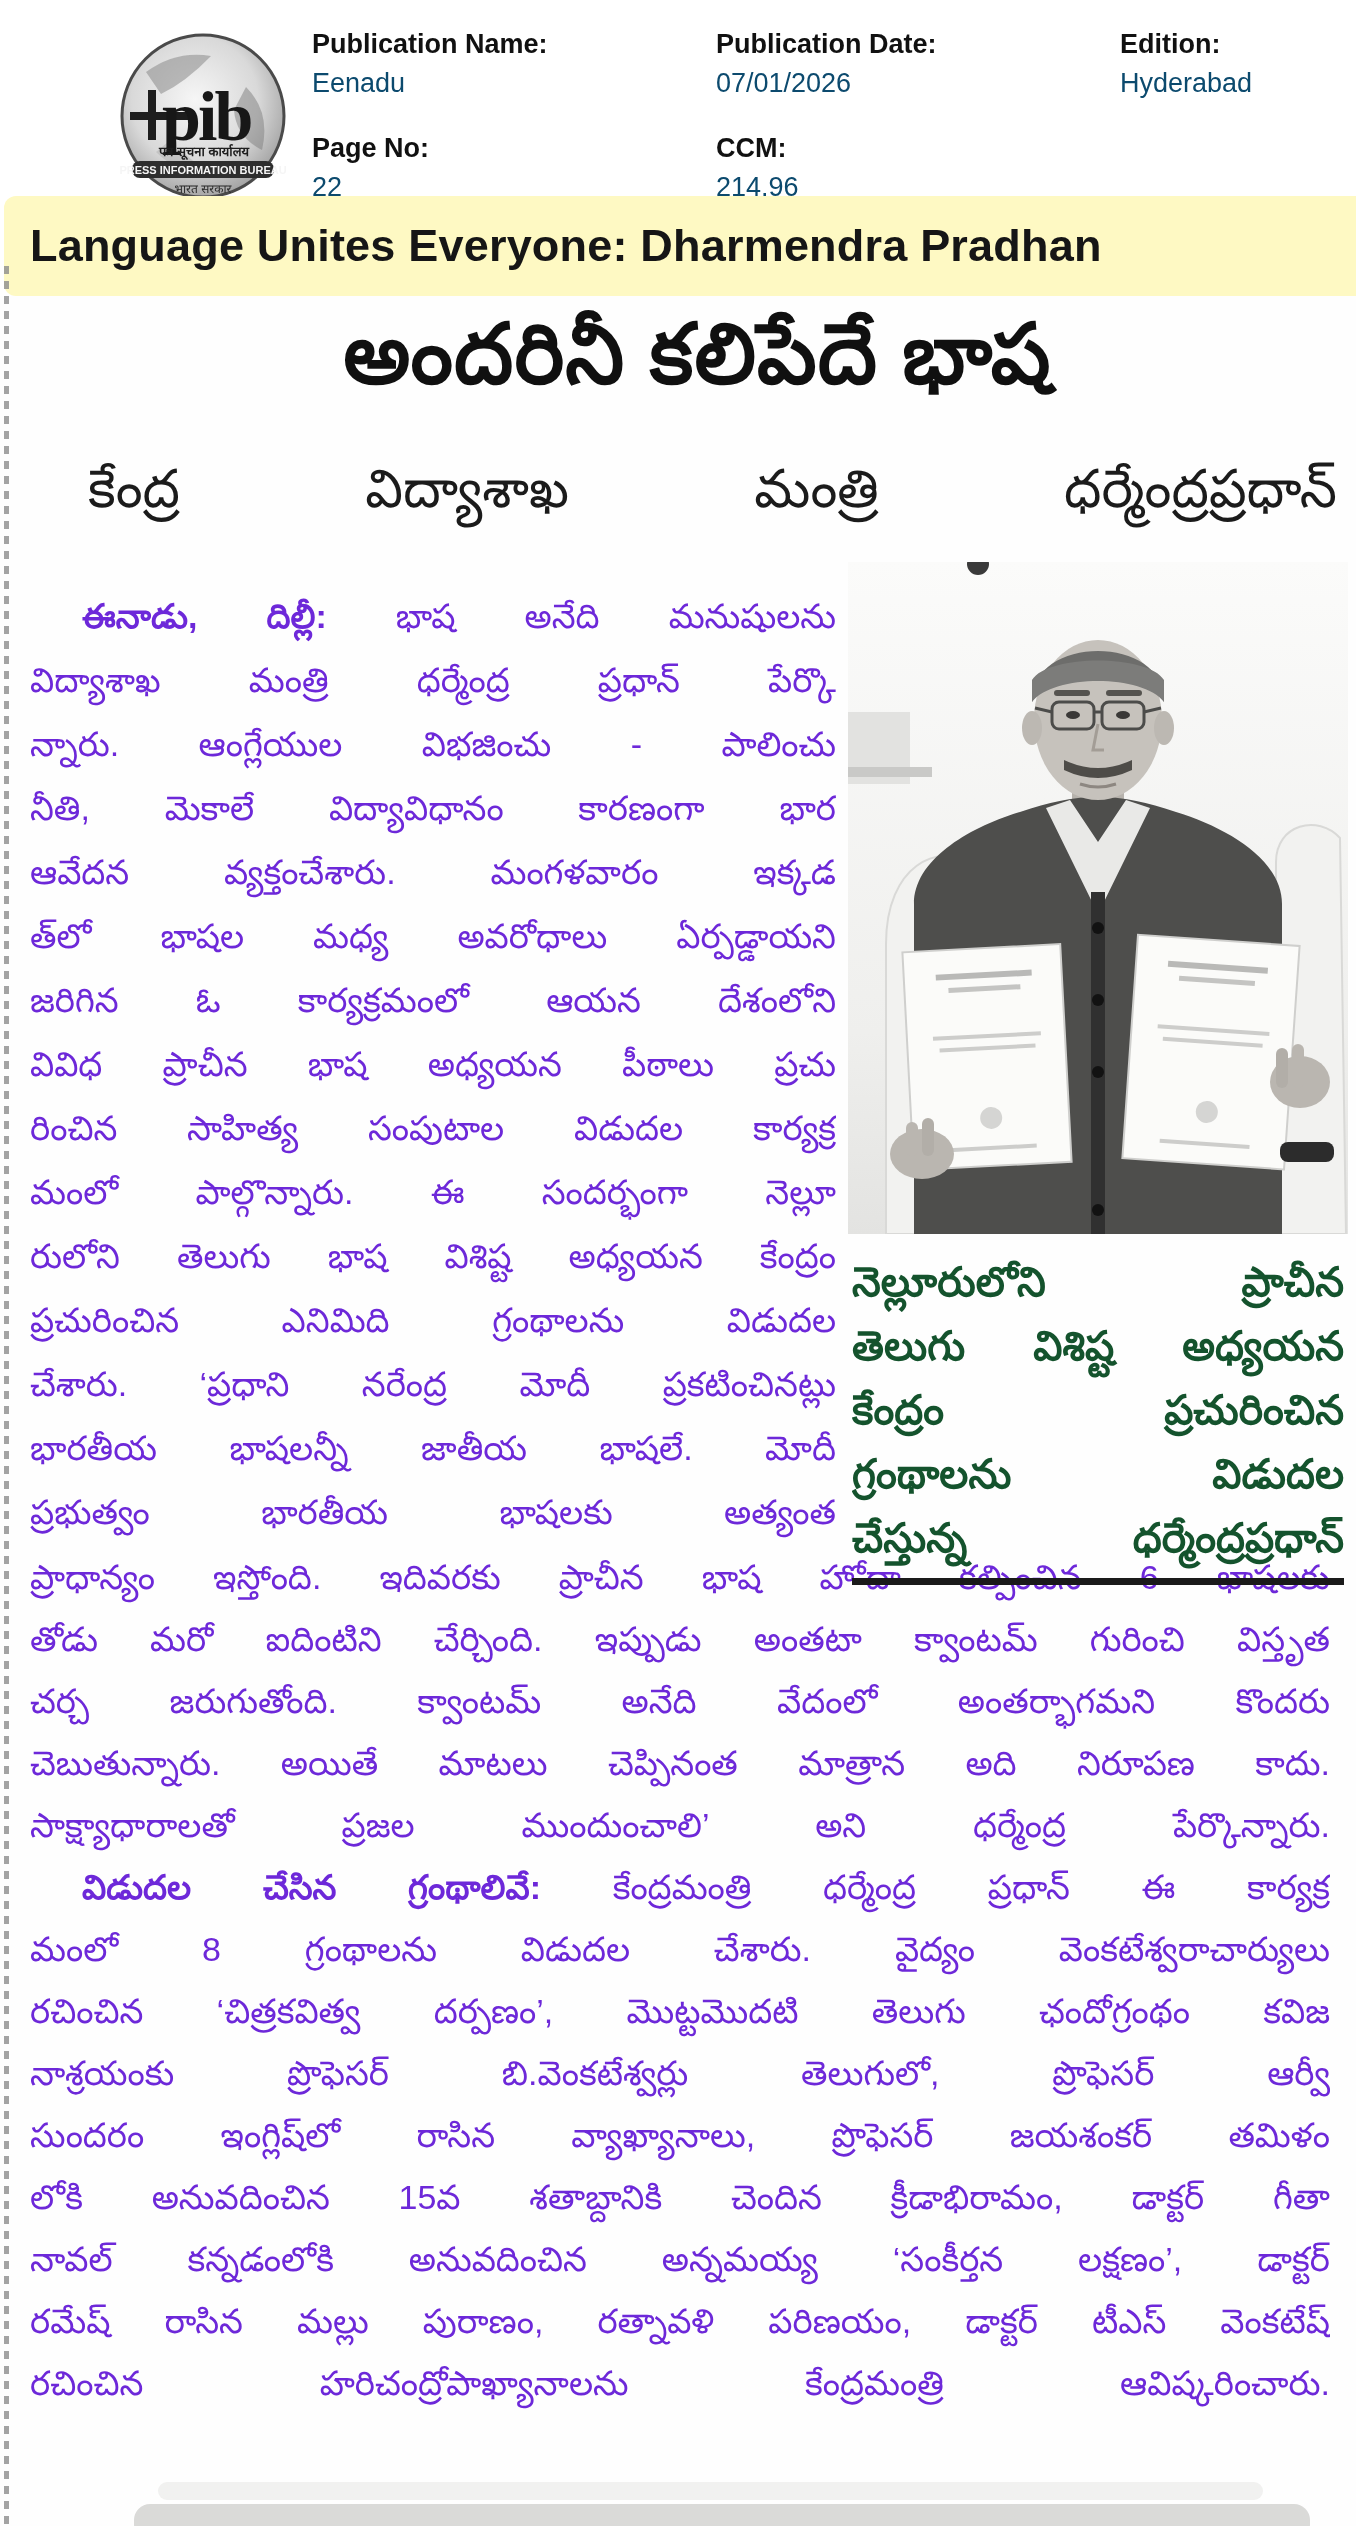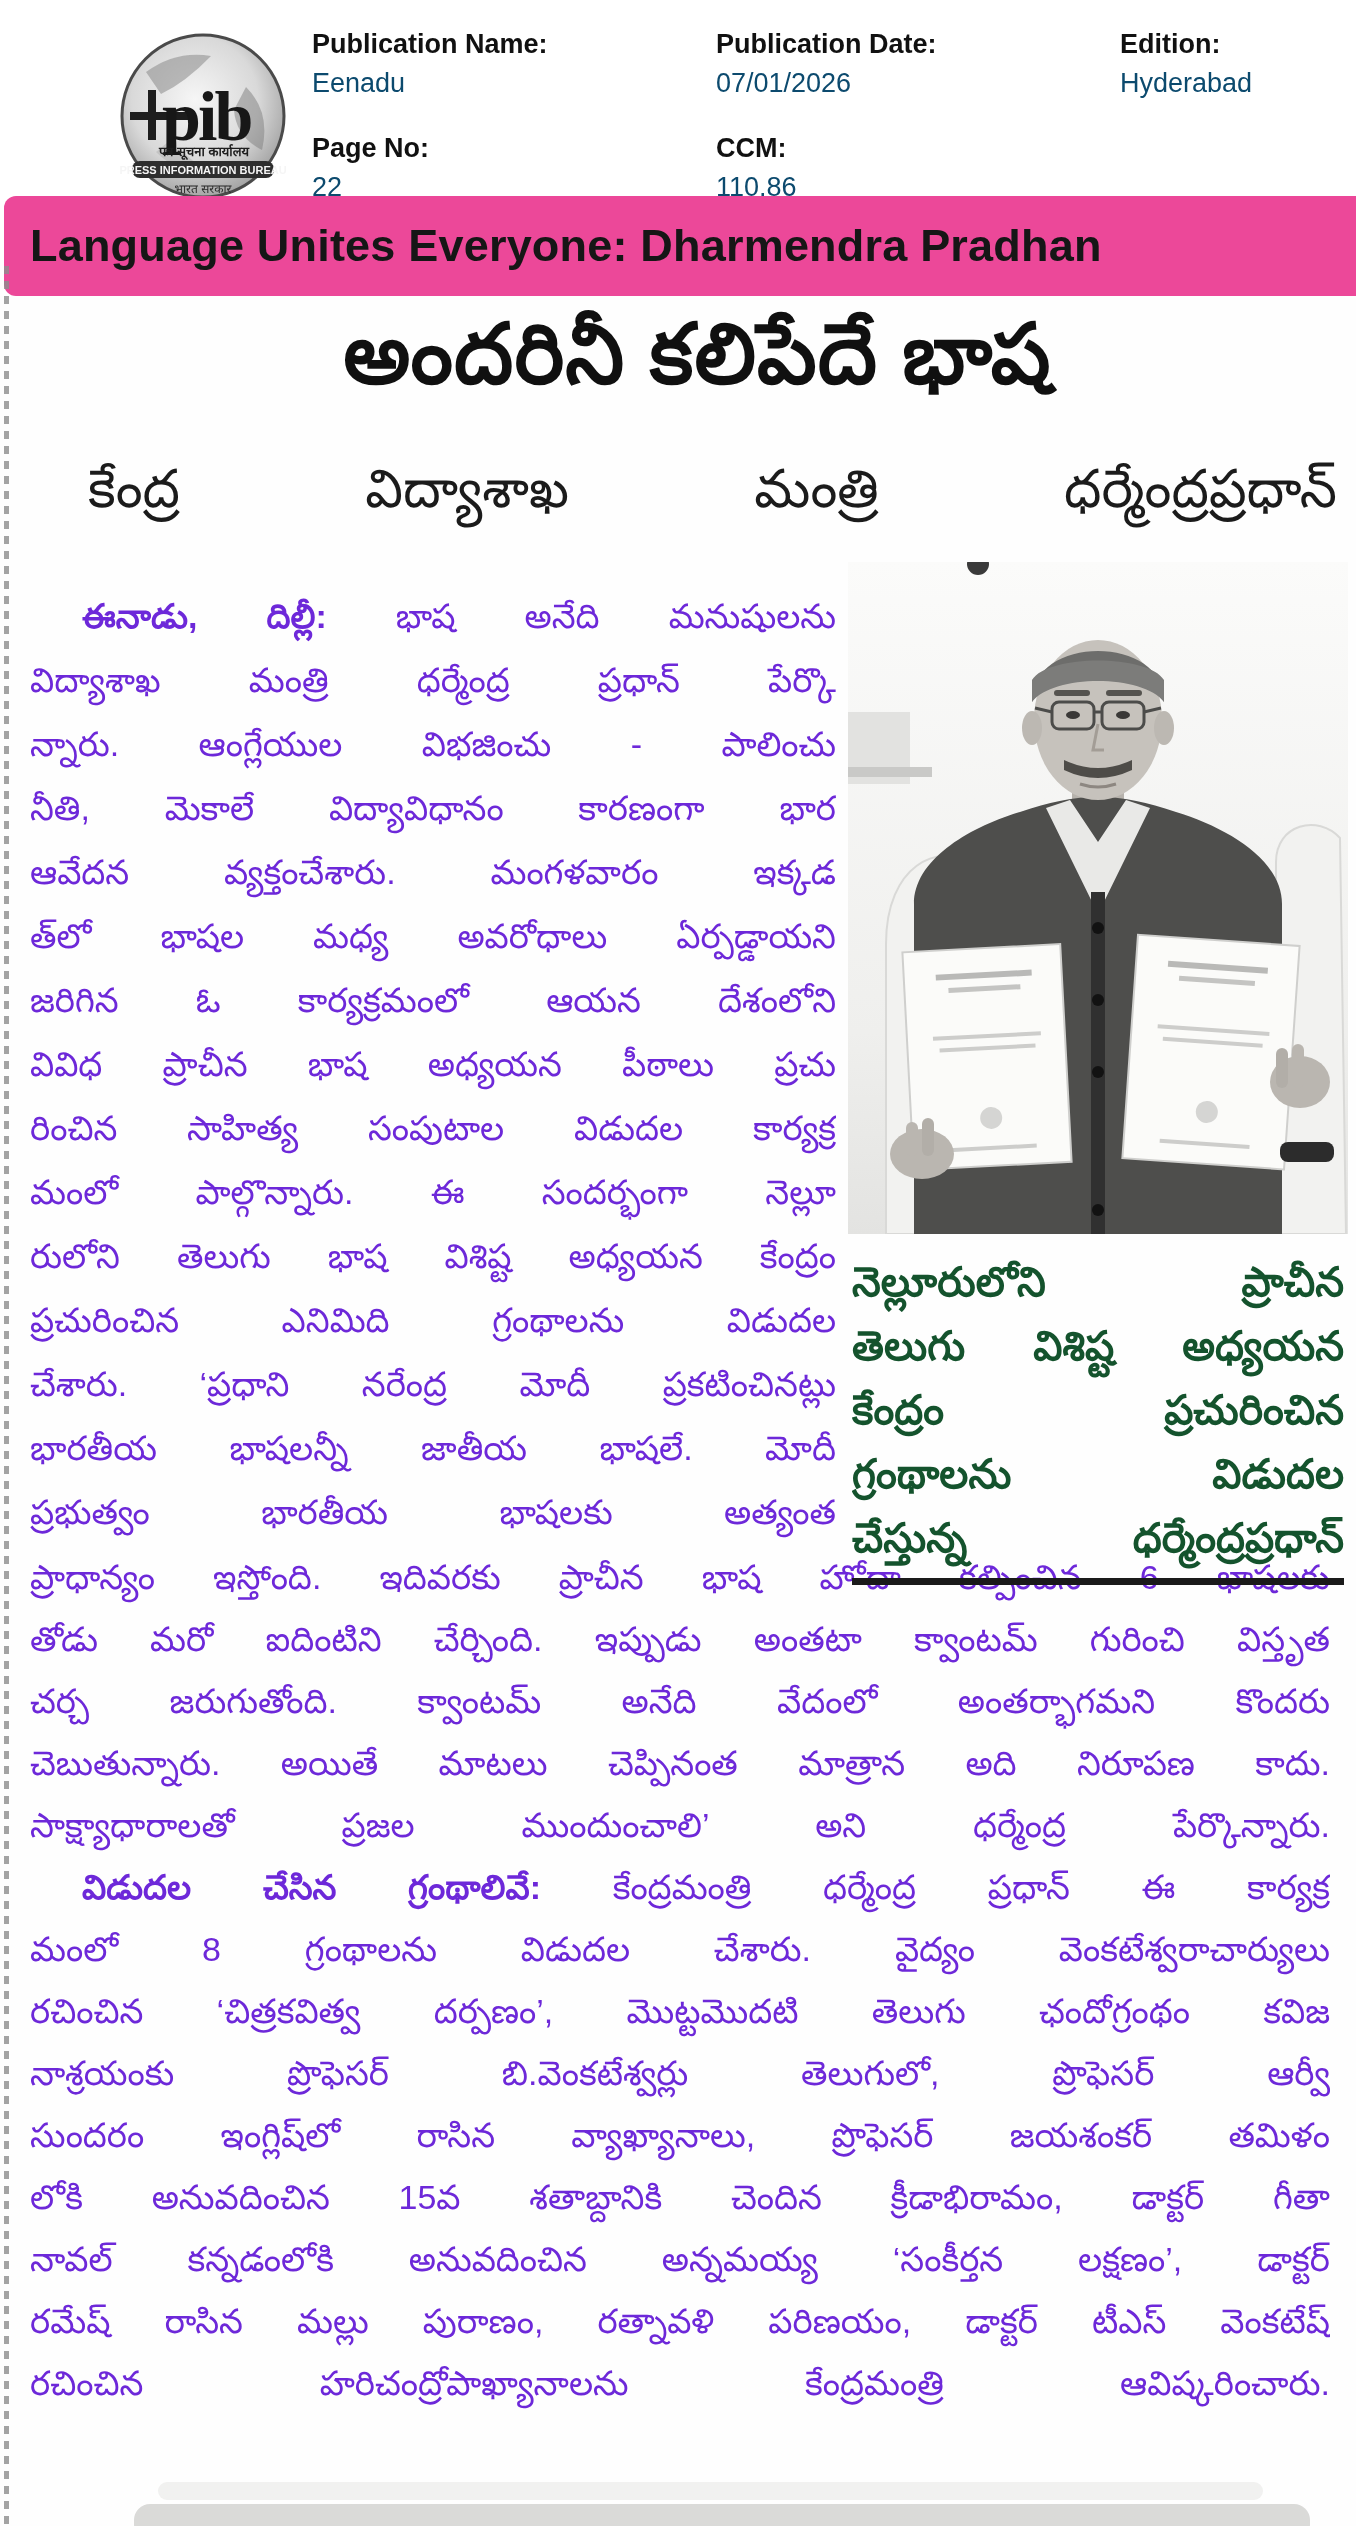--- a/index.html
+++ b/index.html
@@ -11,21 +11,21 @@
   .hdr-label{font-size:27px;font-weight:bold;line-height:33px;color:#111;}
   .hdr-value{font-size:27px;line-height:33px;color:#0c4a6e;margin-top:6px;}
   .f-pubname{left:312px;top:28px;}
   .f-pubdate{left:716px;top:28px;}
   .f-edition{left:1120px;top:28px;}
   .f-pageno{left:312px;top:132px;}
   .f-ccm{left:716px;top:132px;}
   .logo-wrap{position:absolute;left:116px;top:32px;width:174px;height:168px;}
 
   
-  .headline-bar{position:absolute;left:4px;right:0;top:196px;height:100px;background:#ec4899;
+  .headline-bar{position:absolute;left:4px;right:0;top:196px;height:100px;background:#fef9c3;
                 border-radius:12px 0 0 12px;display:flex;align-items:center;}
   .headline-bar span{font-size:45px;font-weight:bold;color:#161616;padding-left:26px;
                      letter-spacing:.2px;white-space:nowrap;}
 
   
   .clip{position:absolute;left:0;top:296px;width:1356px;height:2230px;background:#fefefe;padding-left:39px;}
   .dotted-edge{position:absolute;left:4px;top:-30px;bottom:0;width:5px;
                background:repeating-linear-gradient(to bottom,#8d8d8d 0 8px,transparent 8px 15px);
                opacity:.8;}
 
@@ -99,21 +99,21 @@
   <div class="hdr-field f-edition">
     <div class="hdr-label">Edition:</div>
     <div class="hdr-value">Hyderabad</div>
   </div>
   <div class="hdr-field f-pageno">
     <div class="hdr-label">Page No:</div>
     <div class="hdr-value">22</div>
   </div>
   <div class="hdr-field f-ccm">
     <div class="hdr-label">CCM:</div>
-    <div class="hdr-value">110.86</div>
+    <div class="hdr-value">214.96</div>
   </div>
 
   <div class="headline-bar">
     <span>Language Unites Everyone: Dharmendra Pradhan</span>
   </div>
 
   <div class="clip">
     <div class="dotted-edge"></div>
 
     <h1 class="te-headline">అందరినీ కలిపేదే భాష</h1>

